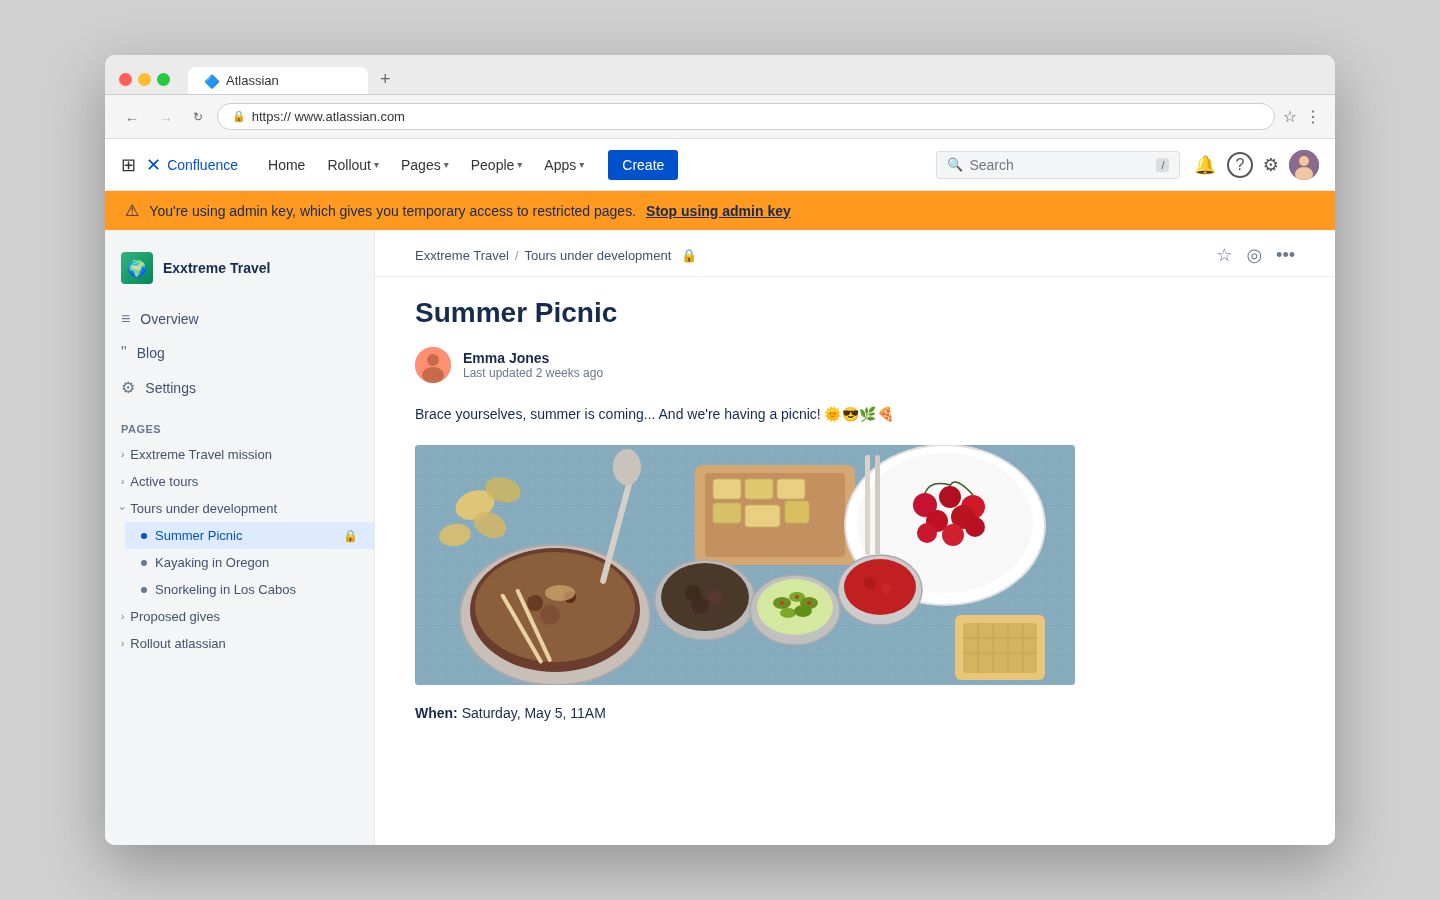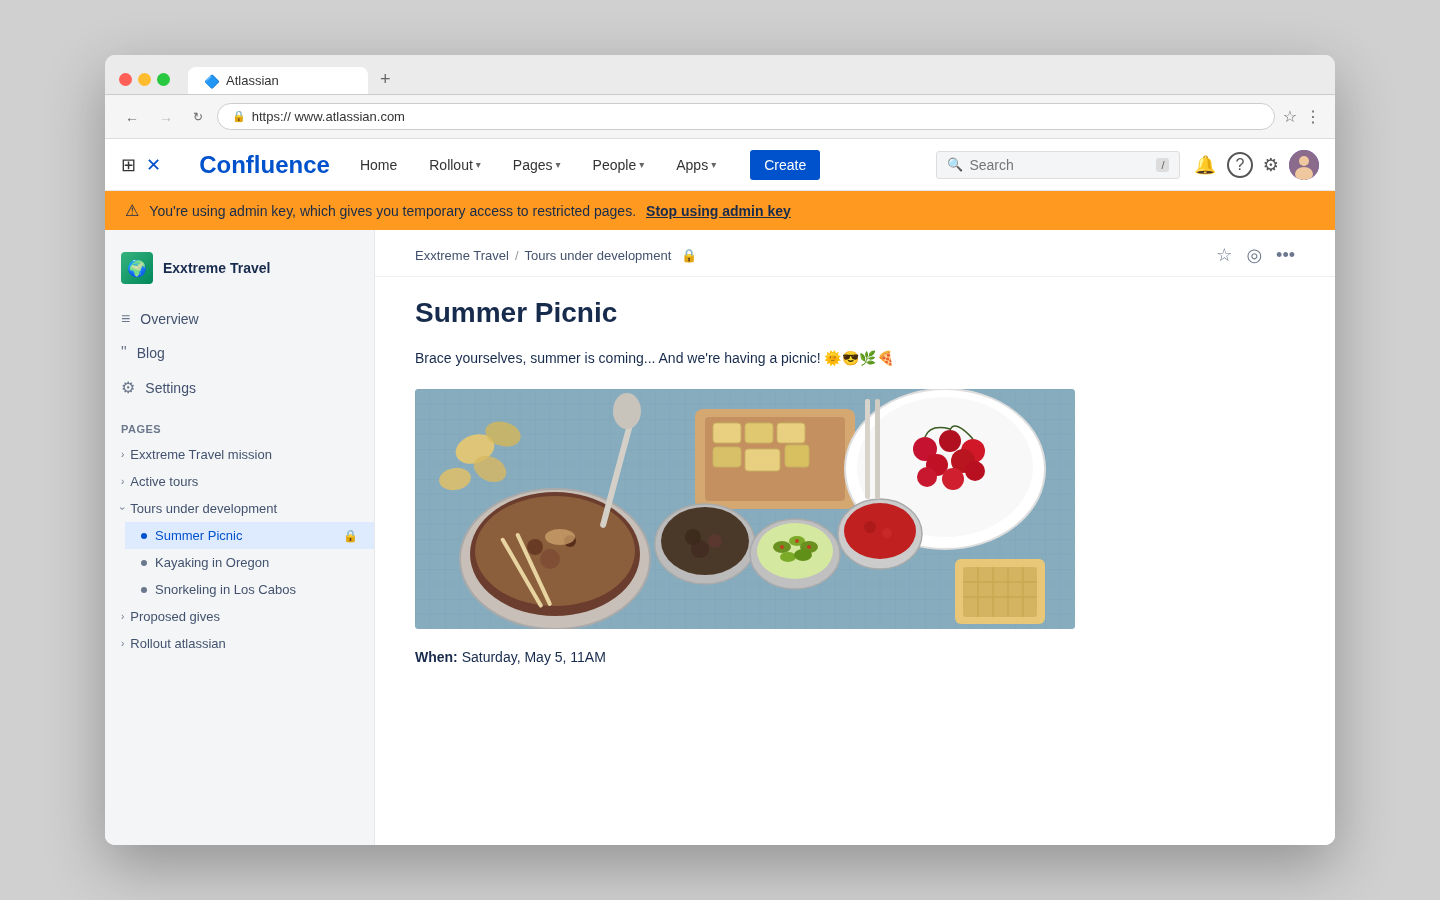--- a/index.html
+++ b/index.html
@@ -88,22 +88,22 @@
       padding: 0 16px;
       height: 52px;
       display: flex;
       align-items: center;
       gap: 0;
       flex-shrink: 0;
     }
     .nav-grid-icon { color: #333; font-size: 18px; margin-right: 10px; cursor: pointer; }
     .logo { display: flex; align-items: center; gap: 6px; margin-right: 20px; }
     .logo-icon { color: #0052cc; font-size: 18px; }
-    .logo-text { color: #0052cc; font-size: 24px; font-weight: 700; margin-left: 32px; }
-    .nav-items { display: flex; gap: 12px; flex: 1; }
+    .logo-text { color: #0052cc; font-size: 14px; font-weight: 400; }
+    .nav-items { display: flex; gap: 2px; flex: 1; }
     .nav-item {
       padding: 6px 10px;
       font-size: 14px;
       color: #333;
       cursor: pointer;
       border-radius: 3px;
       display: flex;
       align-items: center;
       gap: 3px;
       white-space: nowrap;
@@ -483,20 +483,33 @@
           <div class="breadcrumb-actions">
             <button class="bc-action-btn">☆</button>
             <button class="bc-action-btn">◎</button>
             <button class="bc-action-btn">•••</button>
           </div>
         </div>
 
         <div class="page-content">
           <h1 class="page-title">Summer Picnic</h1>
 
+          <div class="author-section">
+            <div class="author-avatar">
+              <svg viewBox="0 0 36 36" width="36" height="36">
+                <circle cx="18" cy="18" r="18" fill="#ff8f73"></circle>
+                <circle cx="18" cy="13" r="6" fill="#c76a4a"></circle>
+                <ellipse cx="18" cy="28" rx="11" ry="8" fill="#c76a4a"></ellipse>
+              </svg>
+            </div>
+            <div class="author-info">
+              <div class="author-name">Emma Jones</div>
+              <div class="author-date">Last updated 2 weeks ago</div>
+            </div>
+          </div>
 
           <p class="page-body">Brace yourselves, summer is coming... And we're having a picnic! 🌞😎🌿🍕</p>
 
           <div class="picnic-image">
             <svg class="food-image-svg" viewBox="0 0 660 240" xmlns="http://www.w3.org/2000/svg">
 
               <rect width="660" height="240" fill="#8fb4c8"></rect>
 
               <rect width="660" height="240" fill="url(#plaid)" opacity="0.4"></rect>
               <defs>

